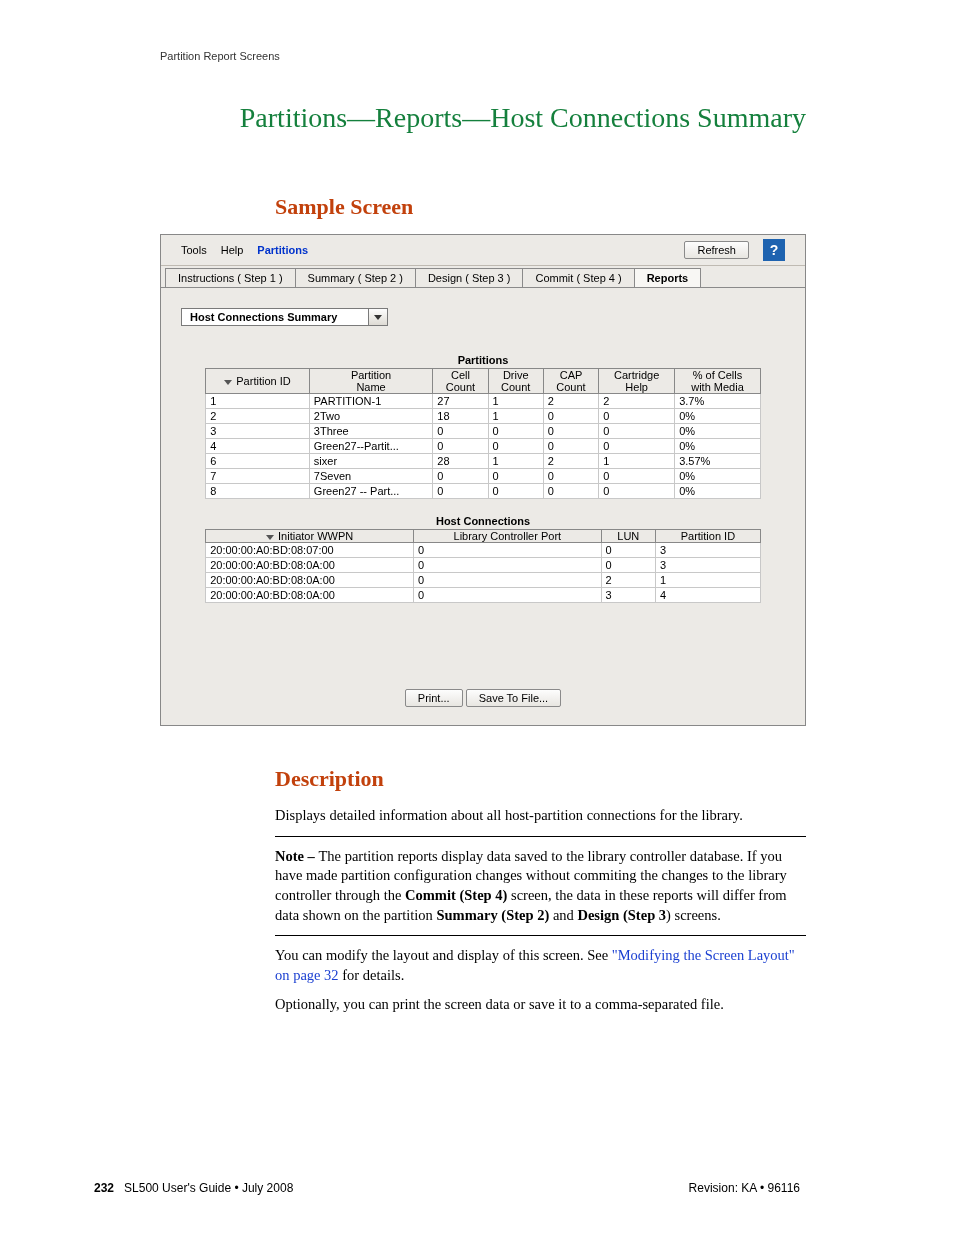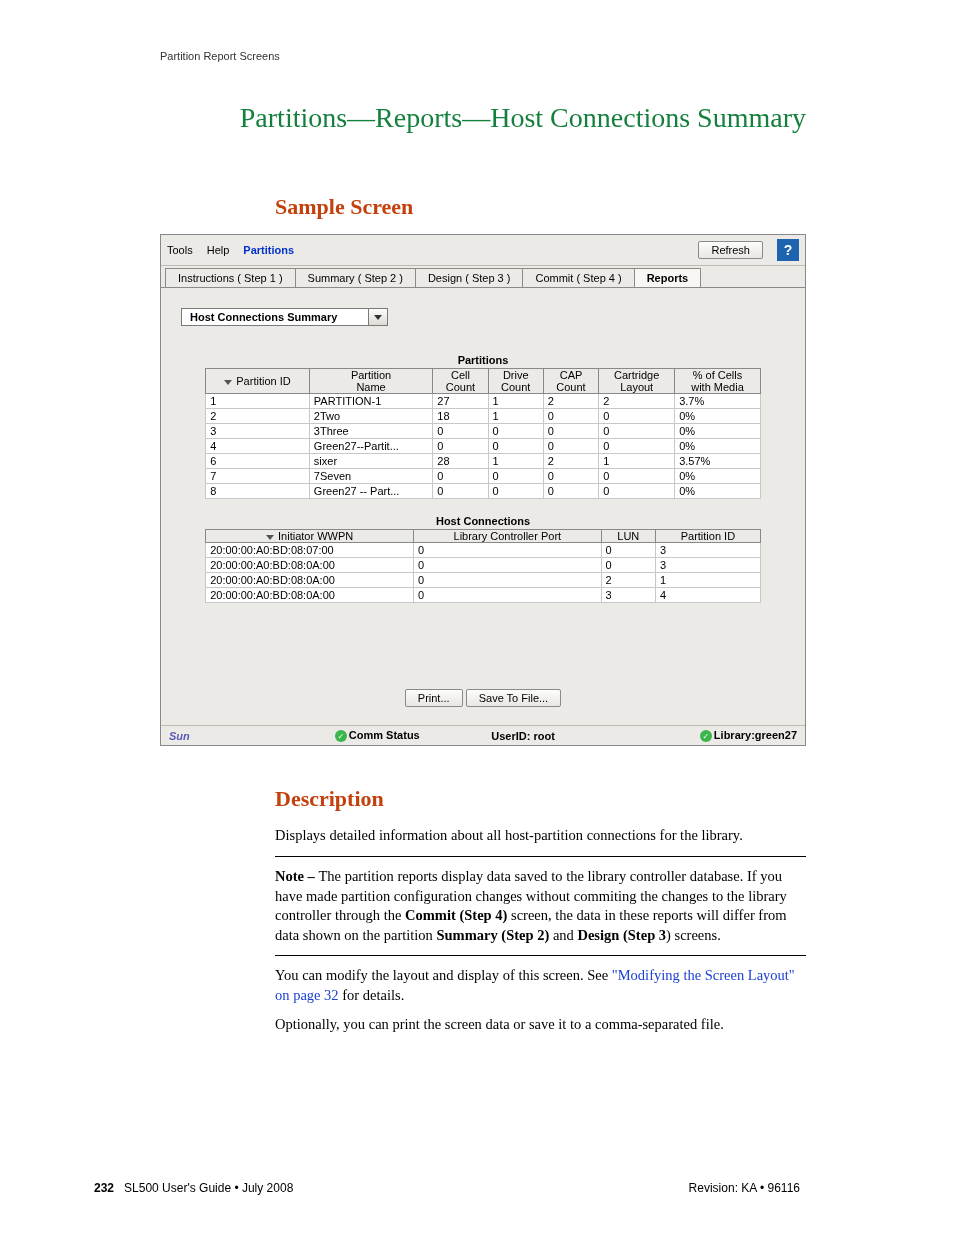--- a/index.html
+++ b/index.html
@@ -44,21 +44,21 @@
   .app {
     border: 1px solid #888;
     background: #eceae6;
     font-family: Tahoma, Arial, sans-serif;
     font-size: 11px;
     color: #000;
   }
   .menubar {
     display: flex;
     align-items: center;
-    padding: 4px 6px;
+    padding: 4px 20px;
     gap: 14px;
     border-bottom: 1px solid #bfbab2;
   }
   .menubar .spacer { flex: 1; }
   .btn {
     background: linear-gradient(#fdfdfd,#e8e6e1);
     border: 1px solid #8a8a8a;
     border-radius: 2px;
     padding: 2px 12px;
     font-size: 11px;
@@ -274,21 +274,21 @@
               <th><span class="sort-ind"></span><span>Partition ID</span></th>
               <th style="white-space:pre-line">Partition
 Name</th>
               <th style="white-space:pre-line">Cell
 Count</th>
               <th style="white-space:pre-line">Drive
 Count</th>
               <th style="white-space:pre-line">CAP
 Count</th>
               <th style="white-space:pre-line">Cartridge
-Layout</th>
+Help</th>
               <th style="white-space:pre-line">% of Cells
 with Media</th>
             </tr>
           </thead>
           <tbody id="partitions-body">
               <tr>
                 <td>1</td>
                 <td>PARTITION-1</td>
                 <td>27</td>
                 <td>1</td>
@@ -390,29 +390,20 @@
               </tr>
             </tbody>
         </table>
 
         <div class="action-row">
           <button class="btn">Print...</button>
           <button class="btn">Save To File...</button>
         </div>
       </div>
 
-      <div class="statusbar">
-        <span class="logo">Sun</span>
-        <span style="flex:1"></span>
-        <span><span class="status-ok">✓</span><b>Comm Status</b></span>
-        <span style="flex:0.3"></span>
-        <span><b>UserID: root</b></span>
-        <span style="flex:1"></span>
-        <span><span class="status-ok">✓</span><b>Library:green27</b></span>
-      </div>
 
     </div>
   </div>
 
   <h2 class="section">Description</h2>
 
   <div class="desc">
     <p>Displays detailed information about all host-partition connections for the library.</p>
     <div class="note-box">
       <hr>

